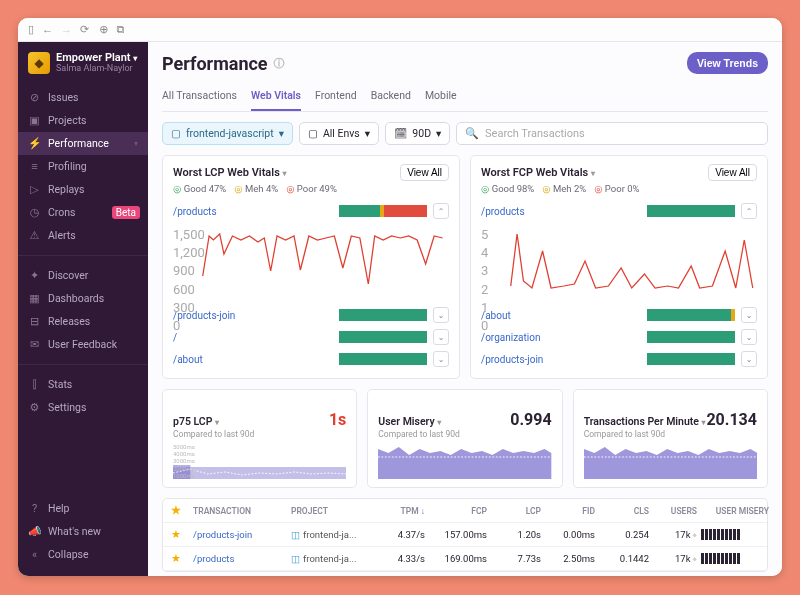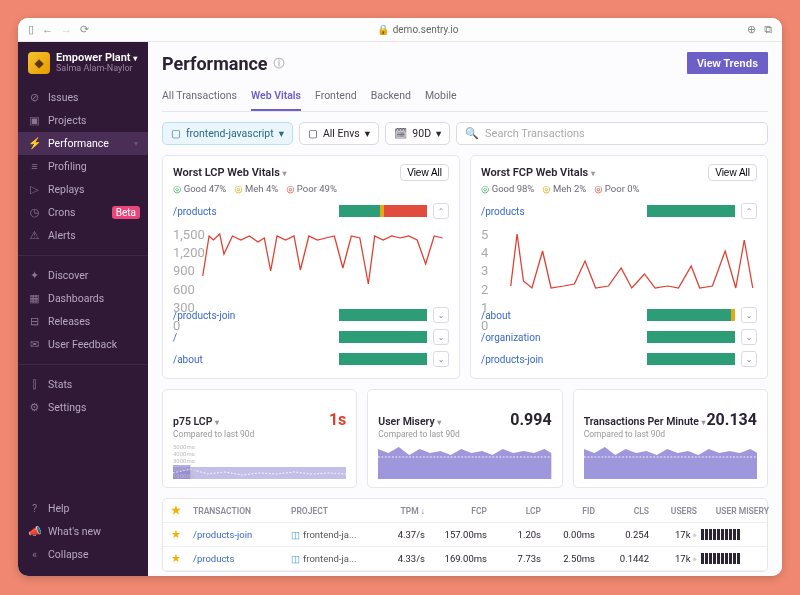--- a/index.html
+++ b/index.html
@@ -21,21 +21,21 @@
 .nav .ico { width: 13px; text-align: center; font-size: 11px; color: #8a7495; }
 .nav li.active .ico { color: #fff; }
 .nav .badge { position: absolute; right: 8px; background: #e9477b; color: #fff; font-size: 10px; padding: 1px 4px; border-radius: 3px; }
 .nav .chev { margin-left: auto; color: #6b5575; font-size: 8px; }
 .nav-sep { height: 1px; background: #3e2848; margin: 4px 0; }
 .sidebar-footer { margin-top: auto; padding-bottom: 6px; }
 .main { flex: 1; background: #fcfbfd; display: flex; flex-direction: column; overflow: hidden; }
 .hdr { padding: 10px 14px 0; }
 .hdr-top { display: flex; align-items: center; justify-content: space-between; }
 .hdr-title { font-size: 18px; font-weight: 700; color: #2b2233; display: flex; align-items: center; gap: 6px; }
-.btn-trends { background: #6c5fc7; color: #fff; border: none; padding: 5px 10px; border-radius: 1px; font-size: 10.5px; font-weight: 600; cursor: pointer; }
+.btn-trends { background: #6c5fc7; color: #fff; border: none; padding: 5px 10px; border-radius: 10px; font-size: 10.5px; font-weight: 600; cursor: pointer; }
 .tabs { display: flex; gap: 14px; margin-top: 10px; border-bottom: 1px solid #e7e4ee; font-size: 10.5px; }
 .tab { padding: 5px 0 7px; color: #6b6977; cursor: pointer; border-bottom: 2px solid transparent; }
 .tab.active { color: #6c5fc7; border-bottom-color: #6c5fc7; font-weight: 600; }
 .filters { display: flex; gap: 6px; padding: 10px 14px; align-items: center; }
 .pill { background: #fff; border: 1px solid #dcd9e6; border-radius: 5px; padding: 4px 8px; font-size: 10.5px; display: flex; align-items: center; gap: 5px; cursor: pointer; }
 .pill.proj { background: #eaf6fb; border-color: #b8e0f0; color: #2b6a8a; }
 .search { flex: 1; background: #fff; border: 1px solid #dcd9e6; border-radius: 5px; padding: 4px 8px; display: flex; align-items: center; gap: 6px; color: #888; }
 .content { flex: 1; padding: 0 14px 10px; overflow-y: auto; }
 .row { display: flex; gap: 10px; margin-bottom: 10px; }
 .card { background: #fff; border: 1px solid #e7e4ee; border-radius: 5px; padding: 8px 10px; flex: 1; }
@@ -82,24 +82,20 @@
 
 <div class="window">
 
   <div class="titlebar">
     <div class="tb-group">
       <span>▯</span>
       <span>←</span>
       <span style="opacity:.4">→</span>
       <span>⟳</span>
     </div>
-    <div class="tb-url">
-      <span>🔒</span>
-      <span>demo.sentry.io</span>
-    </div>
     <div class="tb-group">
       <span>⊕</span>
       <span>⧉</span>
     </div>
   </div>
 
   <div class="app">
 
     <aside class="sidebar">
       <div class="org">

